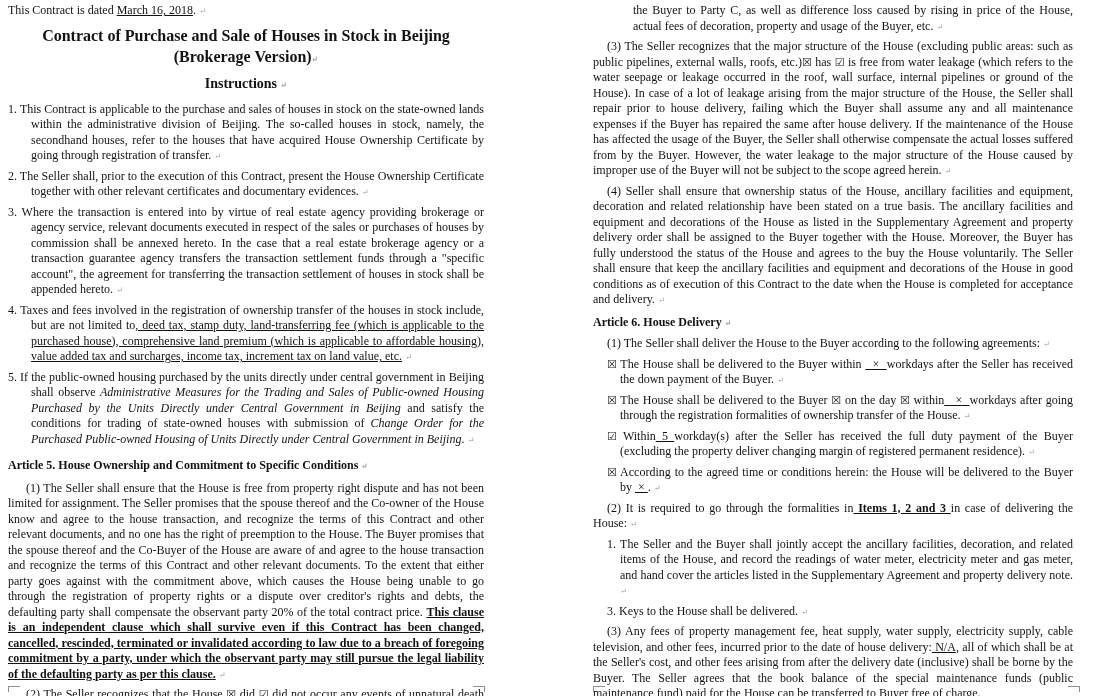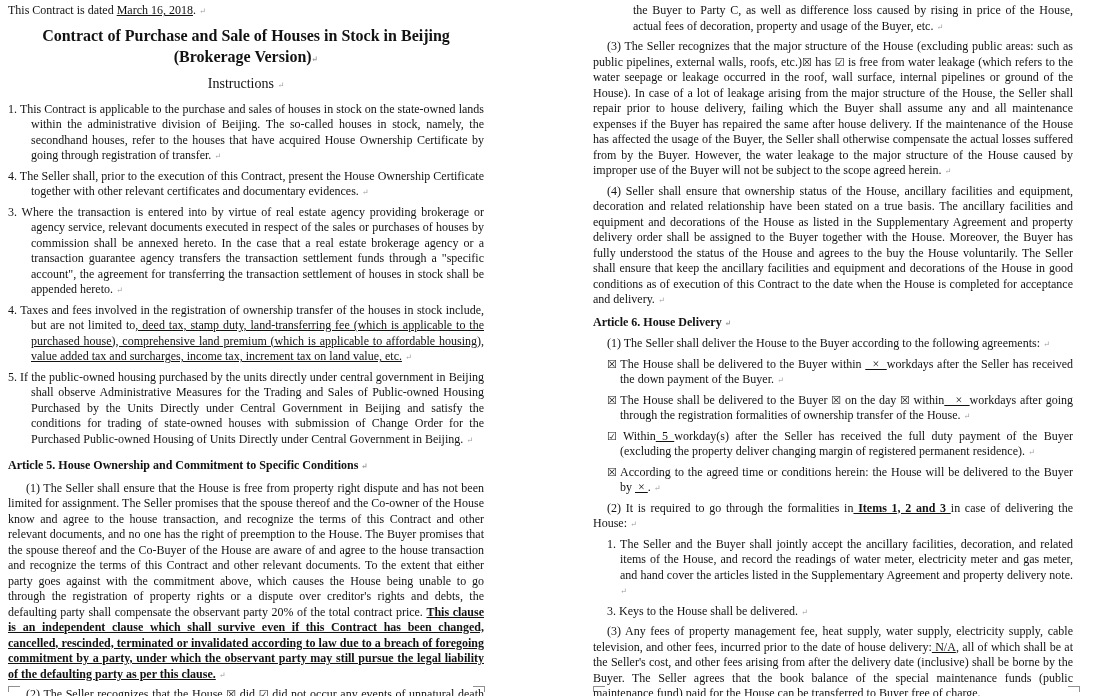--- a/index.html
+++ b/index.html
@@ -11,51 +11,51 @@
   .page-left{left:0;width:543px;}
   .page-gap{position:absolute;left:543px;top:0;width:14px;height:696px;
     background:#e9e9e7;border-left:1px solid #c6c6c4;border-right:1px solid #c6c6c4;
     box-sizing:border-box;}
   .page-right{left:542px;width:619px;}
   .content{position:absolute;top:3px;text-align:justify;}
   .content-l{left:8px;width:476px;}
   .content-r{left:51px;width:480px;}
   p{margin:0 0 3px 0;}
   .title{text-align:center;font-weight:bold;font-size:16px;line-height:21px;margin:5px 0 4px 0;}
-  .subtitle{text-align:center;font-weight:normal;font-size:14px;line-height:19px;margin:0 0 7px 0;}
+  .subtitle{text-align:center;font-weight:bold;font-size:14px;line-height:19px;margin:0 0 7px 0;}
   .heading{font-weight:bold;margin:10px 0 6px 0;}
   .heading-tight{font-weight:bold;margin:6px 0 5px 0;}
   .hang{padding-left:23px;text-indent:-23px;margin-bottom:4px;}
   .ind{text-indent:18px;margin-bottom:4px;}
   .rind{text-indent:14px;margin-bottom:4px;}
   .rhang{padding-left:27px;text-indent:-13px;margin-bottom:4px;}
   .cont2{margin-left:40px;margin-bottom:4px;}
   .u{text-decoration:underline;}
   .bu{font-weight:bold;text-decoration:underline;}
-  .i{}
+  .i{font-style:italic;}
   .wavy{text-decoration:underline wavy #cc0000;text-decoration-thickness:1px;text-underline-offset:2px;}
   .cb{font-family:"DejaVu Sans",sans-serif;font-size:11px;}
   .pm{color:#9a9a9a;font-size:8px;vertical-align:baseline;}
   .corner{position:absolute;width:11px;height:5px;}
   .corner.bl{border-top:1px solid #8f8f8f;border-left:1px solid #8f8f8f;}
   .corner.br{border-top:1px solid #8f8f8f;border-right:1px solid #8f8f8f;}
 </style>
 </head>
 <body>
 
 <div class="canvas">
 
   <div class="page page-left">
     <div class="content content-l">
       <p><span>This Contract is dated </span><span class="u">March 16, 2018</span><span>. </span><span class="pm">↵</span></p>
       <p class="title"><span>Contract of Purchase and Sale of Houses in Stock in Beijing (Brokerage Version)</span><span class="pm">↵</span></p>
       <p class="subtitle"><span>Instructions </span><span class="pm">↵</span></p>
 
       <p class="hang"><span>1. This Contract is applicable to the purchase and sales of houses in stock on the state-owned lands within the administrative division of Beijing. The so-called houses in stock, namely, the secondhand houses, refer to the houses that have acquired House Ownership Certificate by going through registration of transfer. </span><span class="pm">↵</span></p>
-      <p class="hang"><span>4. The Seller shall, prior to the execution of this Contract, present the House Ownership Certificate together with other relevant certificates and documentary evidences. </span><span class="pm">↵</span></p>
+      <p class="hang"><span>2. The Seller shall, prior to the execution of this Contract, present the House Ownership Certificate together with other relevant certificates and documentary evidences. </span><span class="pm">↵</span></p>
       <p class="hang"><span>3. Where the transaction is entered into by virtue of real estate agency providing brokerage or agency service, relevant documents executed in respect of the sales or purchases of houses by commission shall be annexed hereto. In the case that a real estate brokerage agency or a transaction guarantee agency transfers the transaction settlement funds through a "specific account", the agreement for transferring the transaction settlement of houses in stock shall be appended hereto. </span><span class="pm">↵</span></p>
       <p class="hang"><span>4. Taxes and fees involved in the registration of ownership transfer of the houses in stock include, but are not limited to</span><span class="u">, deed tax, stamp duty, land-transferring fee (which is applicable to the purchased house), comprehensive land premium (which is applicable to affordable housing), value added tax and surcharges, income tax, increment tax on land value, etc.</span><span> </span><span class="pm">↵</span></p>
       <p class="hang"><span>5. If the public-owned housing purchased by the units directly under central government in Beijing shall observe </span><span class="i">Administrative Measures for the Trading and Sales of Public-owned Housing Purchased by the Units Directly under Central Government in Beijing</span><span> and satisfy the conditions for trading of state-owned houses with submission of </span><span class="i">Change Order for the Purchased Public-owned Housing of Units Directly under Central Government in Beijing</span><span>. </span><span class="pm">↵</span></p>
 
       <p class="heading"><span>Article 5. House Ownership and Commitment to Specific Conditions </span><span class="pm">↵</span></p>
       <p class="ind"><span>(1) The Seller shall ensure that the House is free from property right dispute and has not been limited for assignment. The Seller promises that the spouse thereof and the Co-owner of the House know and agree to the house transaction, and recognize the terms of this Contract and other relevant documents, and no one has the right of preemption to the House. The Buyer promises that the spouse thereof and the Co-Buyer of the House are aware of and agree to the house transaction and recognize the terms of this Contract and other relevant documents. To the extent that either party goes against with the commitment above, which causes the House being unable to go through the registration of property rights or a dispute over creditor's rights and debts, the defaulting party shall compensate the observant party 20% of the total contract price. </span><span class="bu">This clause is an independent clause which shall survive even if this Contract has been changed, cancelled, rescinded, terminated or invalidated according to law due to a breach of foregoing commitment by a party, under which the observant party may still pursue the legal liability of the defaulting party as per this clause.</span><span> </span><span class="pm">↵</span></p>
       <p class="ind"><span>(2) The Seller recognizes that the House </span><span class="cb">☒</span><span> did </span><span class="cb">☑</span><span> </span><span class="wavy">did not</span><span> occur any events of unnatural death (including but not limited to suicide, homicide, jumping off the House, or accidental death, etc.). If the Seller has concealed the truth before executing this Contract in terms of the abovementioned matters, the Parties agree that the Buyer shall be entitled to cancel the purchase and sales contract of the House and relevant agreements thereto according to law if the Seller has any fraudulent conduct, resulting in the Buyer and the Broker enter into this Contract against true intention. The Seller shall be otherwise responsible for the liabilities as follows: </span></p>
 
     </div>
     <div class="corner bl" style="left:8px;top:686px;"></div>

